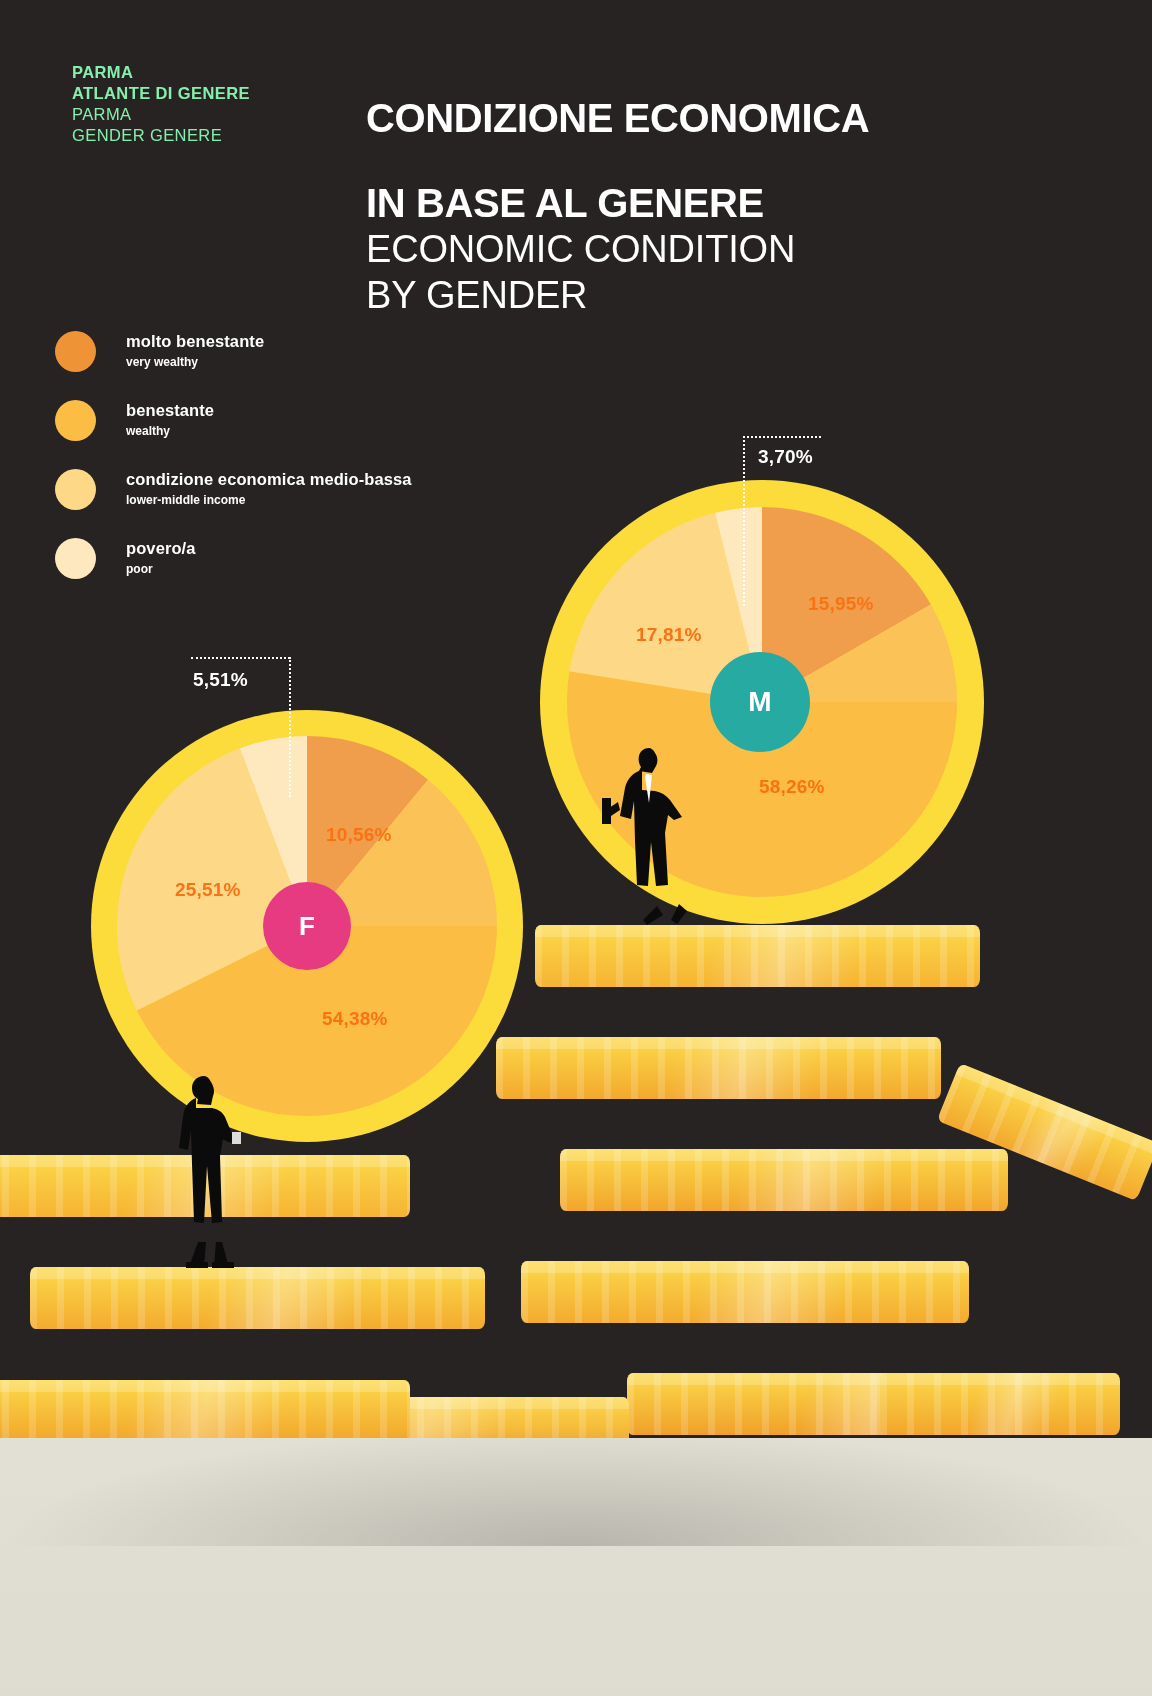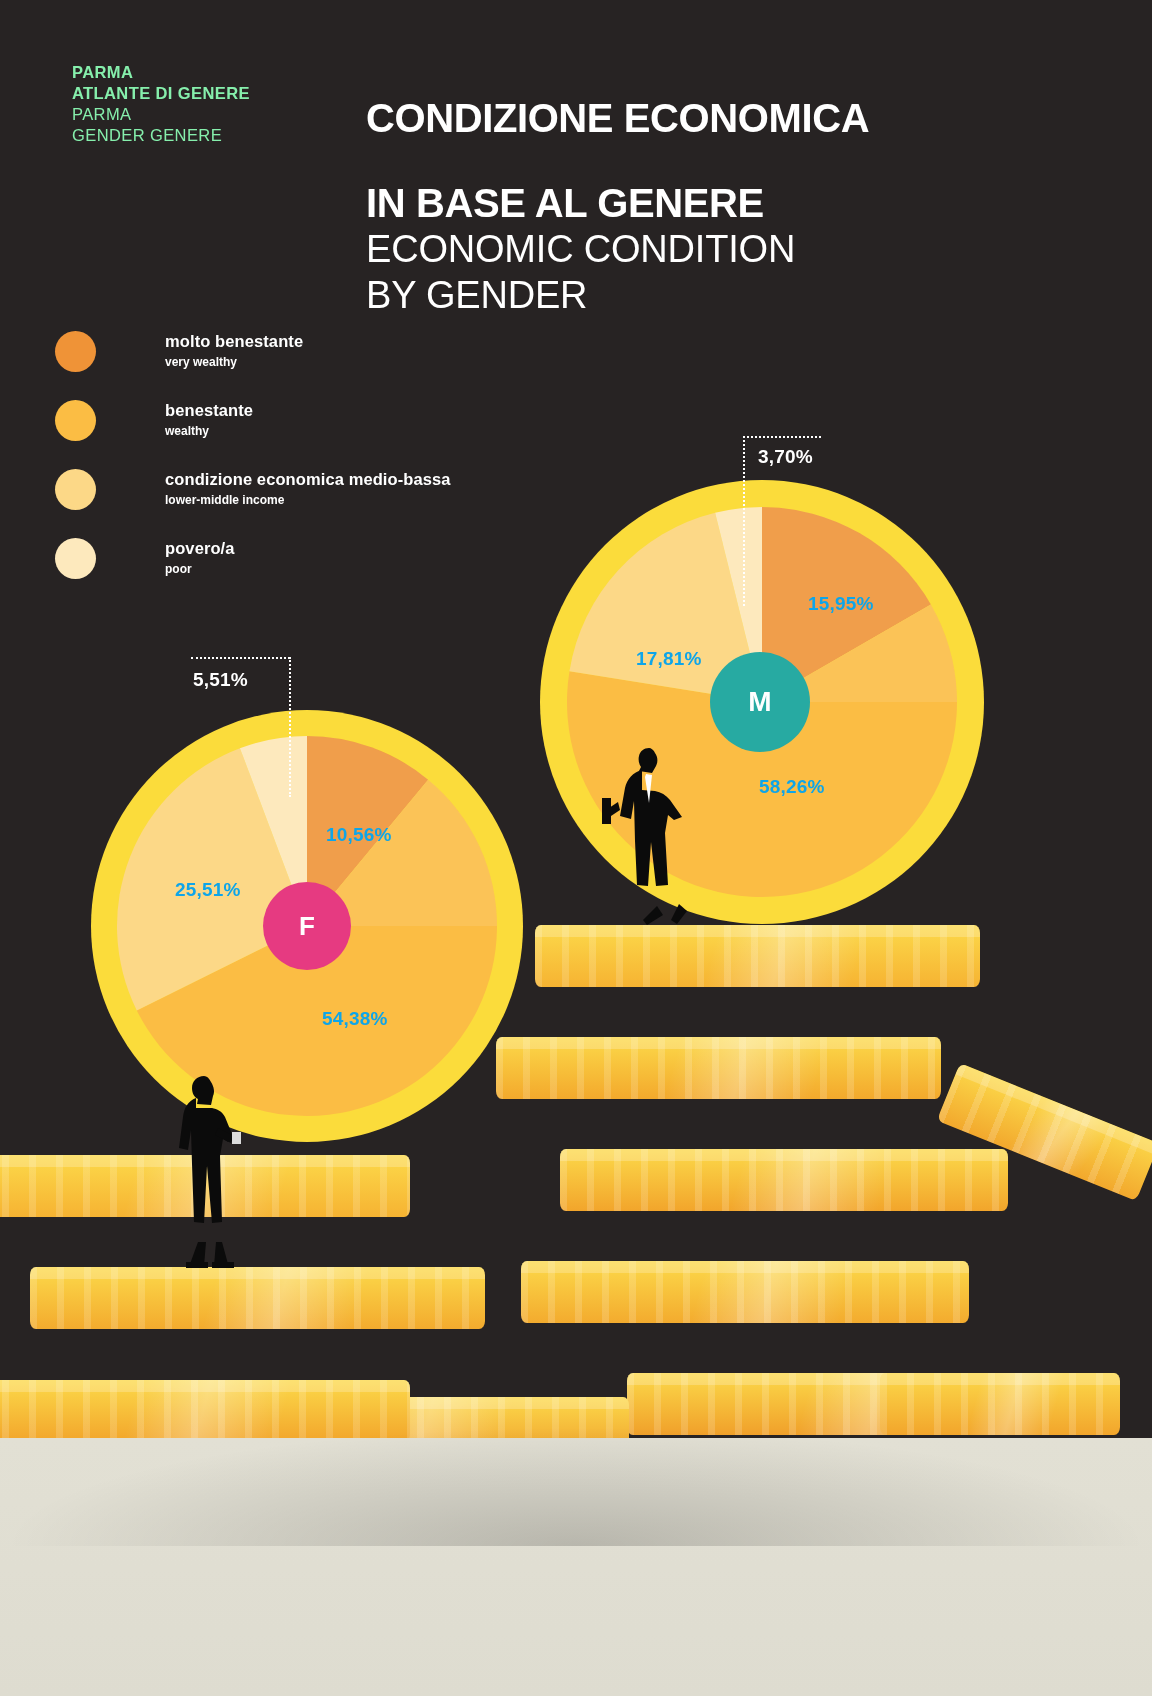--- a/index.html
+++ b/index.html
@@ -34,21 +34,21 @@
   .title { position:absolute; left:366px; top:56px; color:#fff; width:720px; }
   .title .t1, .title .t2 {
     font-weight:bold; font-size:40px; line-height:45px; letter-spacing:-.4px;margin-top:40px;
   }
   .title .t3, .title .t4 {
     font-weight:normal; font-size:38px; line-height:46px; letter-spacing:-.2px;
   }
 
   
   .legend { position:absolute; left:55px; top:328px; }
-  .legend-row { display:flex; align-items:flex-start; height:69px;gap:39px; }
+  .legend-row { display:flex; align-items:flex-start; height:69px; }
   .swatch { width:41px; height:41px; border-radius:50%; flex:0 0 41px; margin-top:3px;}
   .legend-text { margin-left:30px; color:#fff; padding-top:2px;}
   .legend-text .it { font-weight:bold; font-size:16.5px; line-height:22px; letter-spacing:.1px;}
   .legend-text .en { font-weight:bold; font-size:12px; line-height:21px; }
 
   
   .coin { position:absolute; }
   .coin .body {
     position:absolute; left:0; top:0; width:100%; height:100%;
     border-radius:6px/8px;
@@ -70,21 +70,21 @@
   }
 
   
   .pie-wrap { position:absolute; }
   .gender-badge{
     position:absolute; border-radius:50%;
     display:flex; align-items:center; justify-content:center;
     color:#fff; font-weight:bold;
   }
   .pct {
-    position:absolute; font-weight:bold; font-size:19px; color:#0ea5e9;
+    position:absolute; font-weight:bold; font-size:19px; color:#f97316;
     white-space:nowrap; letter-spacing:.2px;
   }
   .pct.onDark { color:#ffffff; }
   .leader-v{ position:absolute; width:0; border-left:2px dotted #ffffff; }
   .leader-h{ position:absolute; height:0; border-top:2px dotted #ffffff; }
 
   
   .credit {
     position:absolute; right:32px; bottom:26px;
     font-size:20px; color:#171313; letter-spacing:.3px;
@@ -262,21 +262,21 @@
     </svg>
     <div class="gender-badge" style="left:172px; top:174px; width:100px; height:100px; background:#27aaa2; font-size:28px;">
       <span>M</span>
     </div>
   </div>
 
   <div class="leader-v" style="left:743px; top:436px; height:170px;"></div>
   <div class="leader-h" style="left:743px; top:436px; width:78px;"></div>
   <div class="pct onDark" style="left:758px; top:446px;">3,70%</div>
   <div class="pct" style="left:808px; top:593px;">15,95%</div>
-  <div class="pct" style="left:636px; top:624px;margin-top:24px;">17,81%</div>
+  <div class="pct" style="left:636px; top:624px;">17,81%</div>
   <div class="pct" style="left:759px; top:776px;">58,26%</div>
 
   <div class="pie-wrap" style="left:89px; top:708px; width:436px; height:436px;">
     <svg width="436" height="436" viewBox="0 0 436 436">
       <circle cx="218" cy="218" r="216" fill="#fbdc3b"></circle>
       <g id="f-slices">
           <path d="M 218 218 L 218 28 A 190 190 0 0 1 339.1527300573745 71.63738182293628 Z" fill="#ef9337"></path>
           <path d="M 218 218 L 339.1527300573745 71.63738182293628 A 190 190 0 1 1 47.77569413513265 302.4019294378042 Z" fill="#fbbd44"></path>
           <path d="M 218 218 L 47.77569413513265 302.4019294378042 A 190 190 0 0 1 150.92939724124344 40.23179630322787 Z" fill="#fcd887"></path>
           <path d="M 218 218 L 150.92939724124344 40.23179630322787 A 190 190 0 0 1 217.9999999999998 28 Z" fill="#fde9bd"></path>

